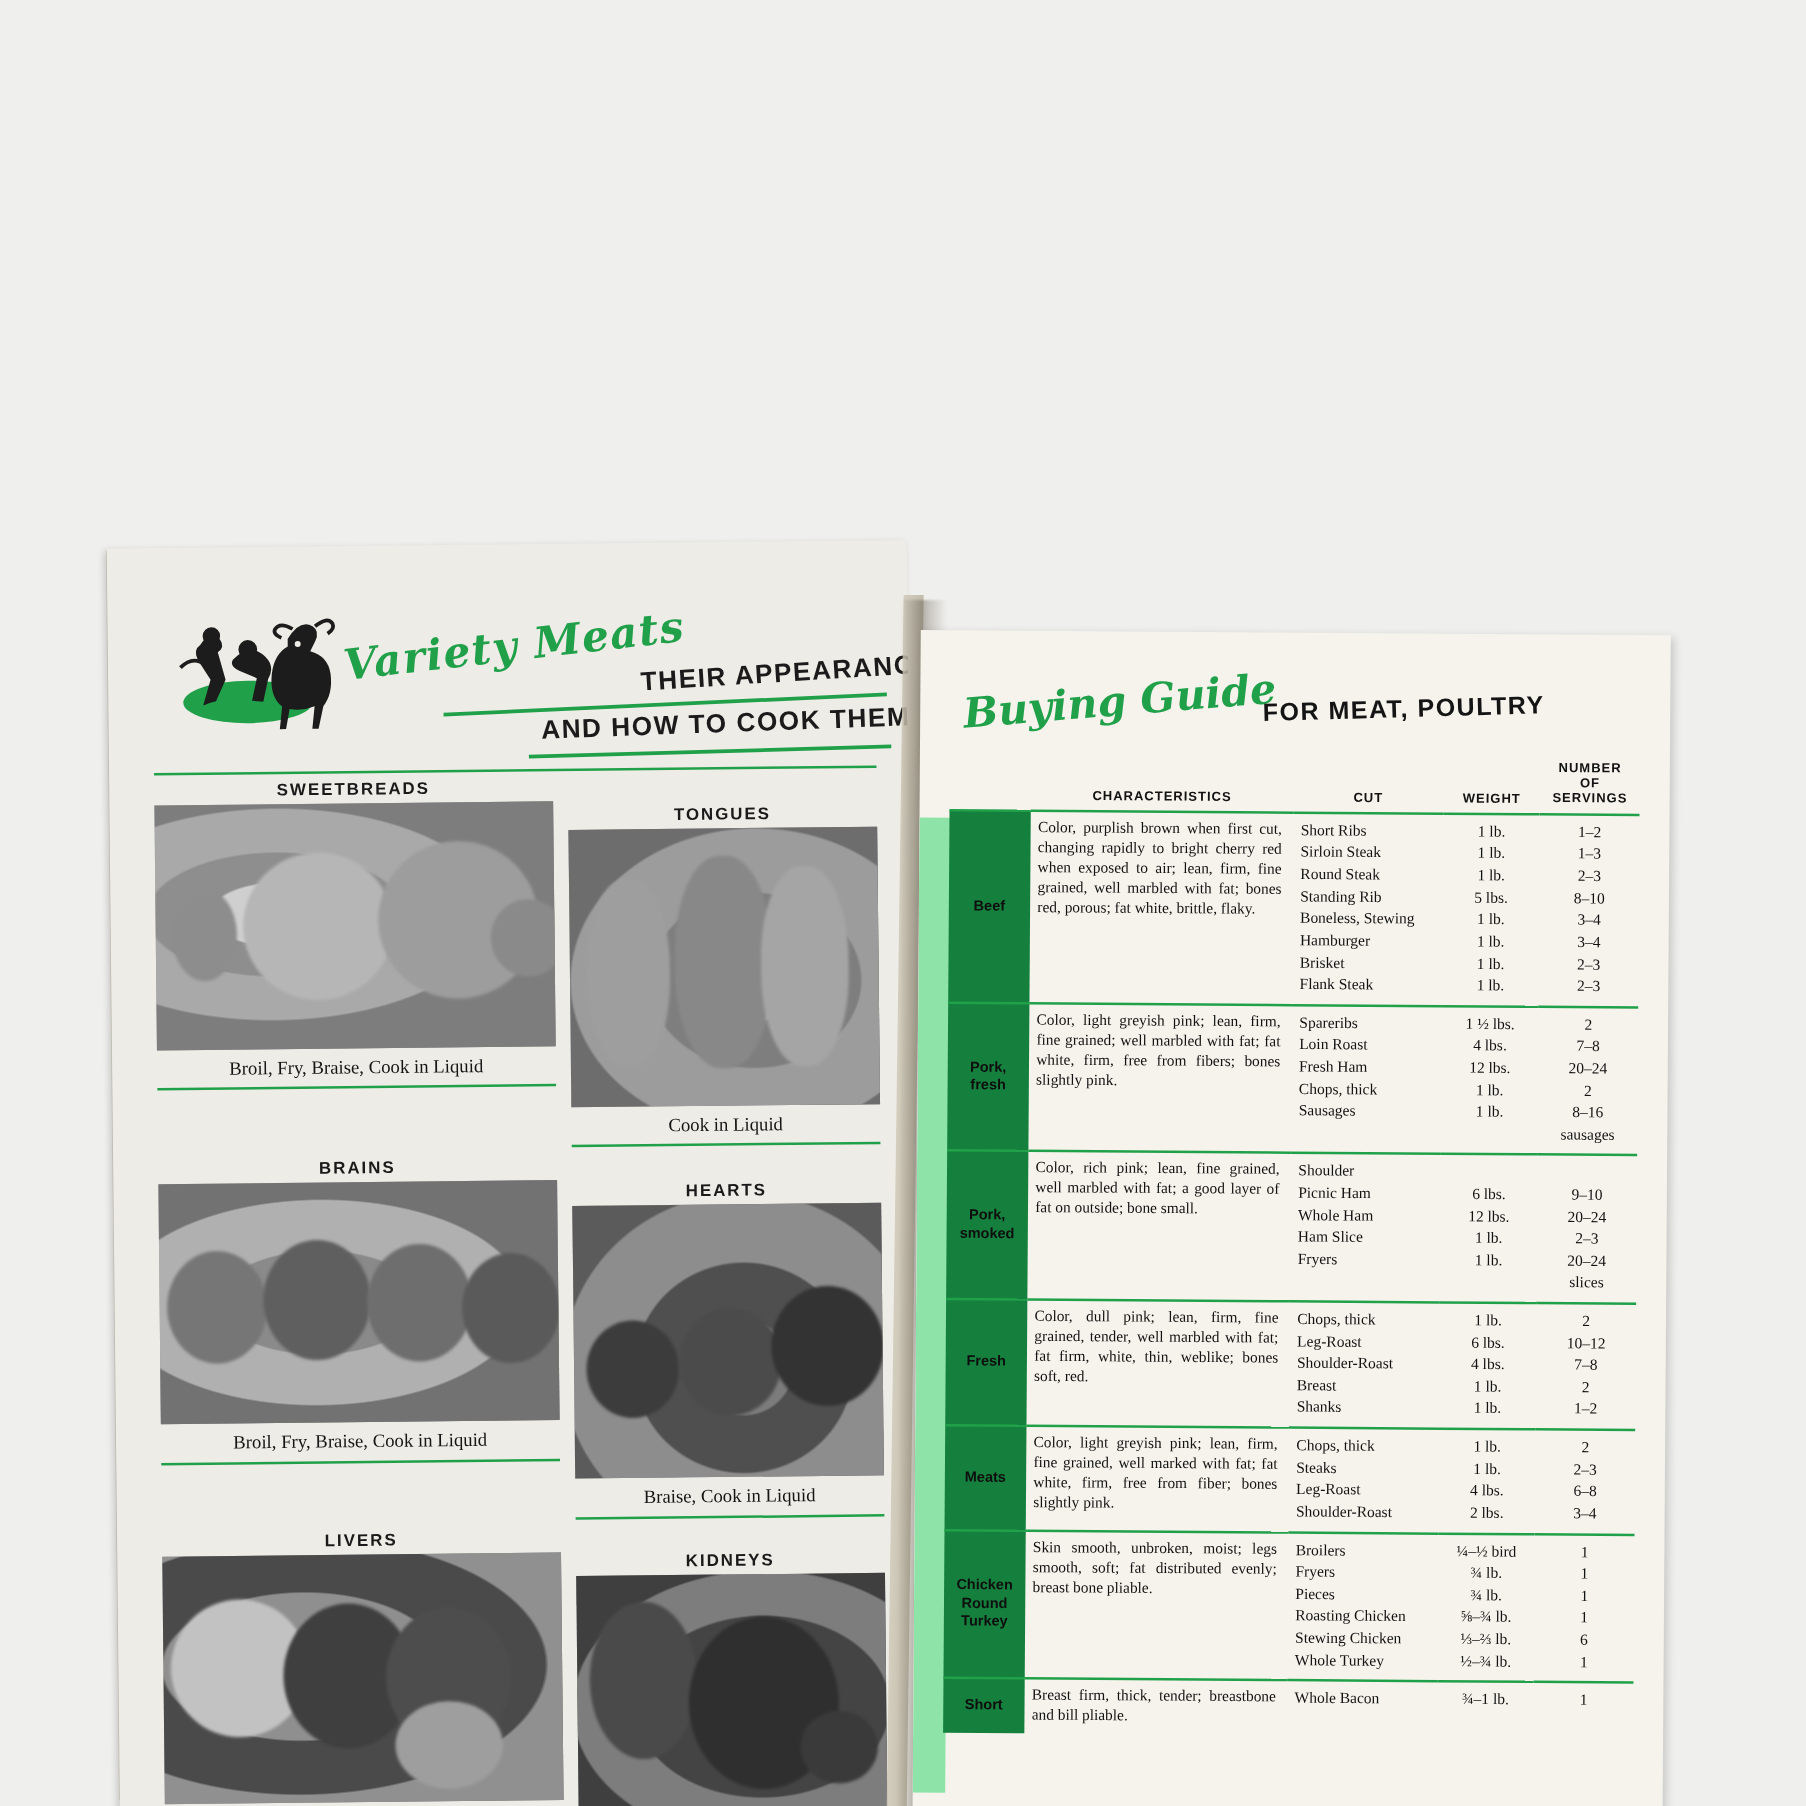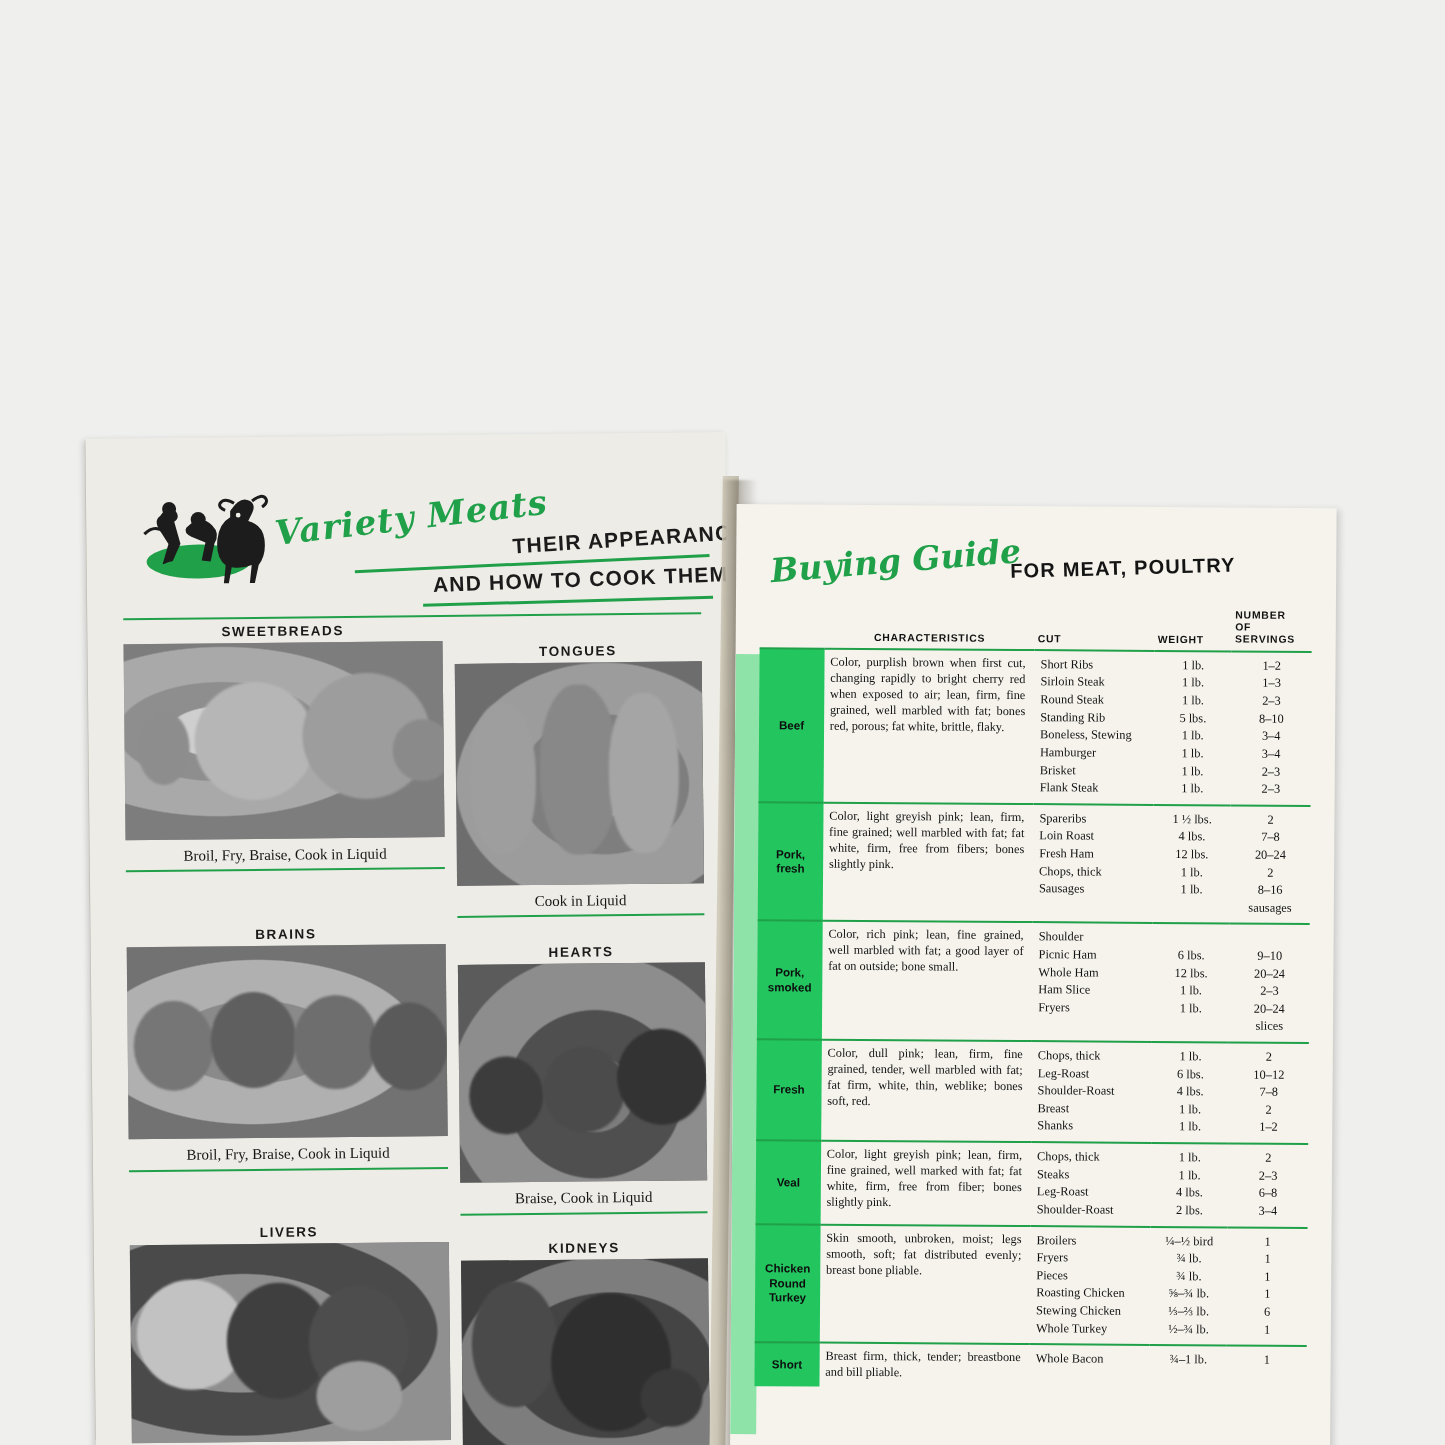--- a/index.html
+++ b/index.html
@@ -254,27 +254,27 @@
     font-size: 12.4px;
     color: #121212;
   }
   table.guide th {
     font-family: "Liberation Sans", sans-serif;
     font-size: 10.4px;
     font-weight: bold;
     letter-spacing: 0.8px;
     padding: 2px 3px 5px;
     vertical-align: bottom;
-    text-align: left;
+    text-align: center;
   }
   table.guide th.char { text-align: center; }
   .hdr-row th { border-bottom: 2.2px solid #21a04a; }
   td.cat {
     width: 62px;
-    background: #22c55e;
+    background: #15803d;
     font-family: "Liberation Sans", sans-serif;
     font-weight: bold;
     font-size: 11.6px;
     color: #0e0e0e;
     text-align: center;
     vertical-align: middle;
     padding: 2px 1px;
     line-height: 1.25;
   }
   td.desc {
@@ -532,21 +532,21 @@
 4 lbs.
 1 lb.
 1 lb.</td>
               <td class="srv">2
 10–12
 7–8
 2
 1–2</td>
             </tr>
             <tr class="band">
-              <td class="cat" style="white-space:pre-line">Veal</td>
+              <td class="cat" style="white-space:pre-line">Meats</td>
               <td class="desc">Color, light greyish pink; lean, firm, fine grained, well marked with fat; fat white, firm, free from fiber; bones slightly pink.</td>
               <td class="cut">Chops, thick
 Steaks
 Leg-Roast
 Shoulder-Roast</td>
               <td class="wt">1 lb.
 1 lb.
 4 lbs.
 2 lbs.</td>
               <td class="srv">2

